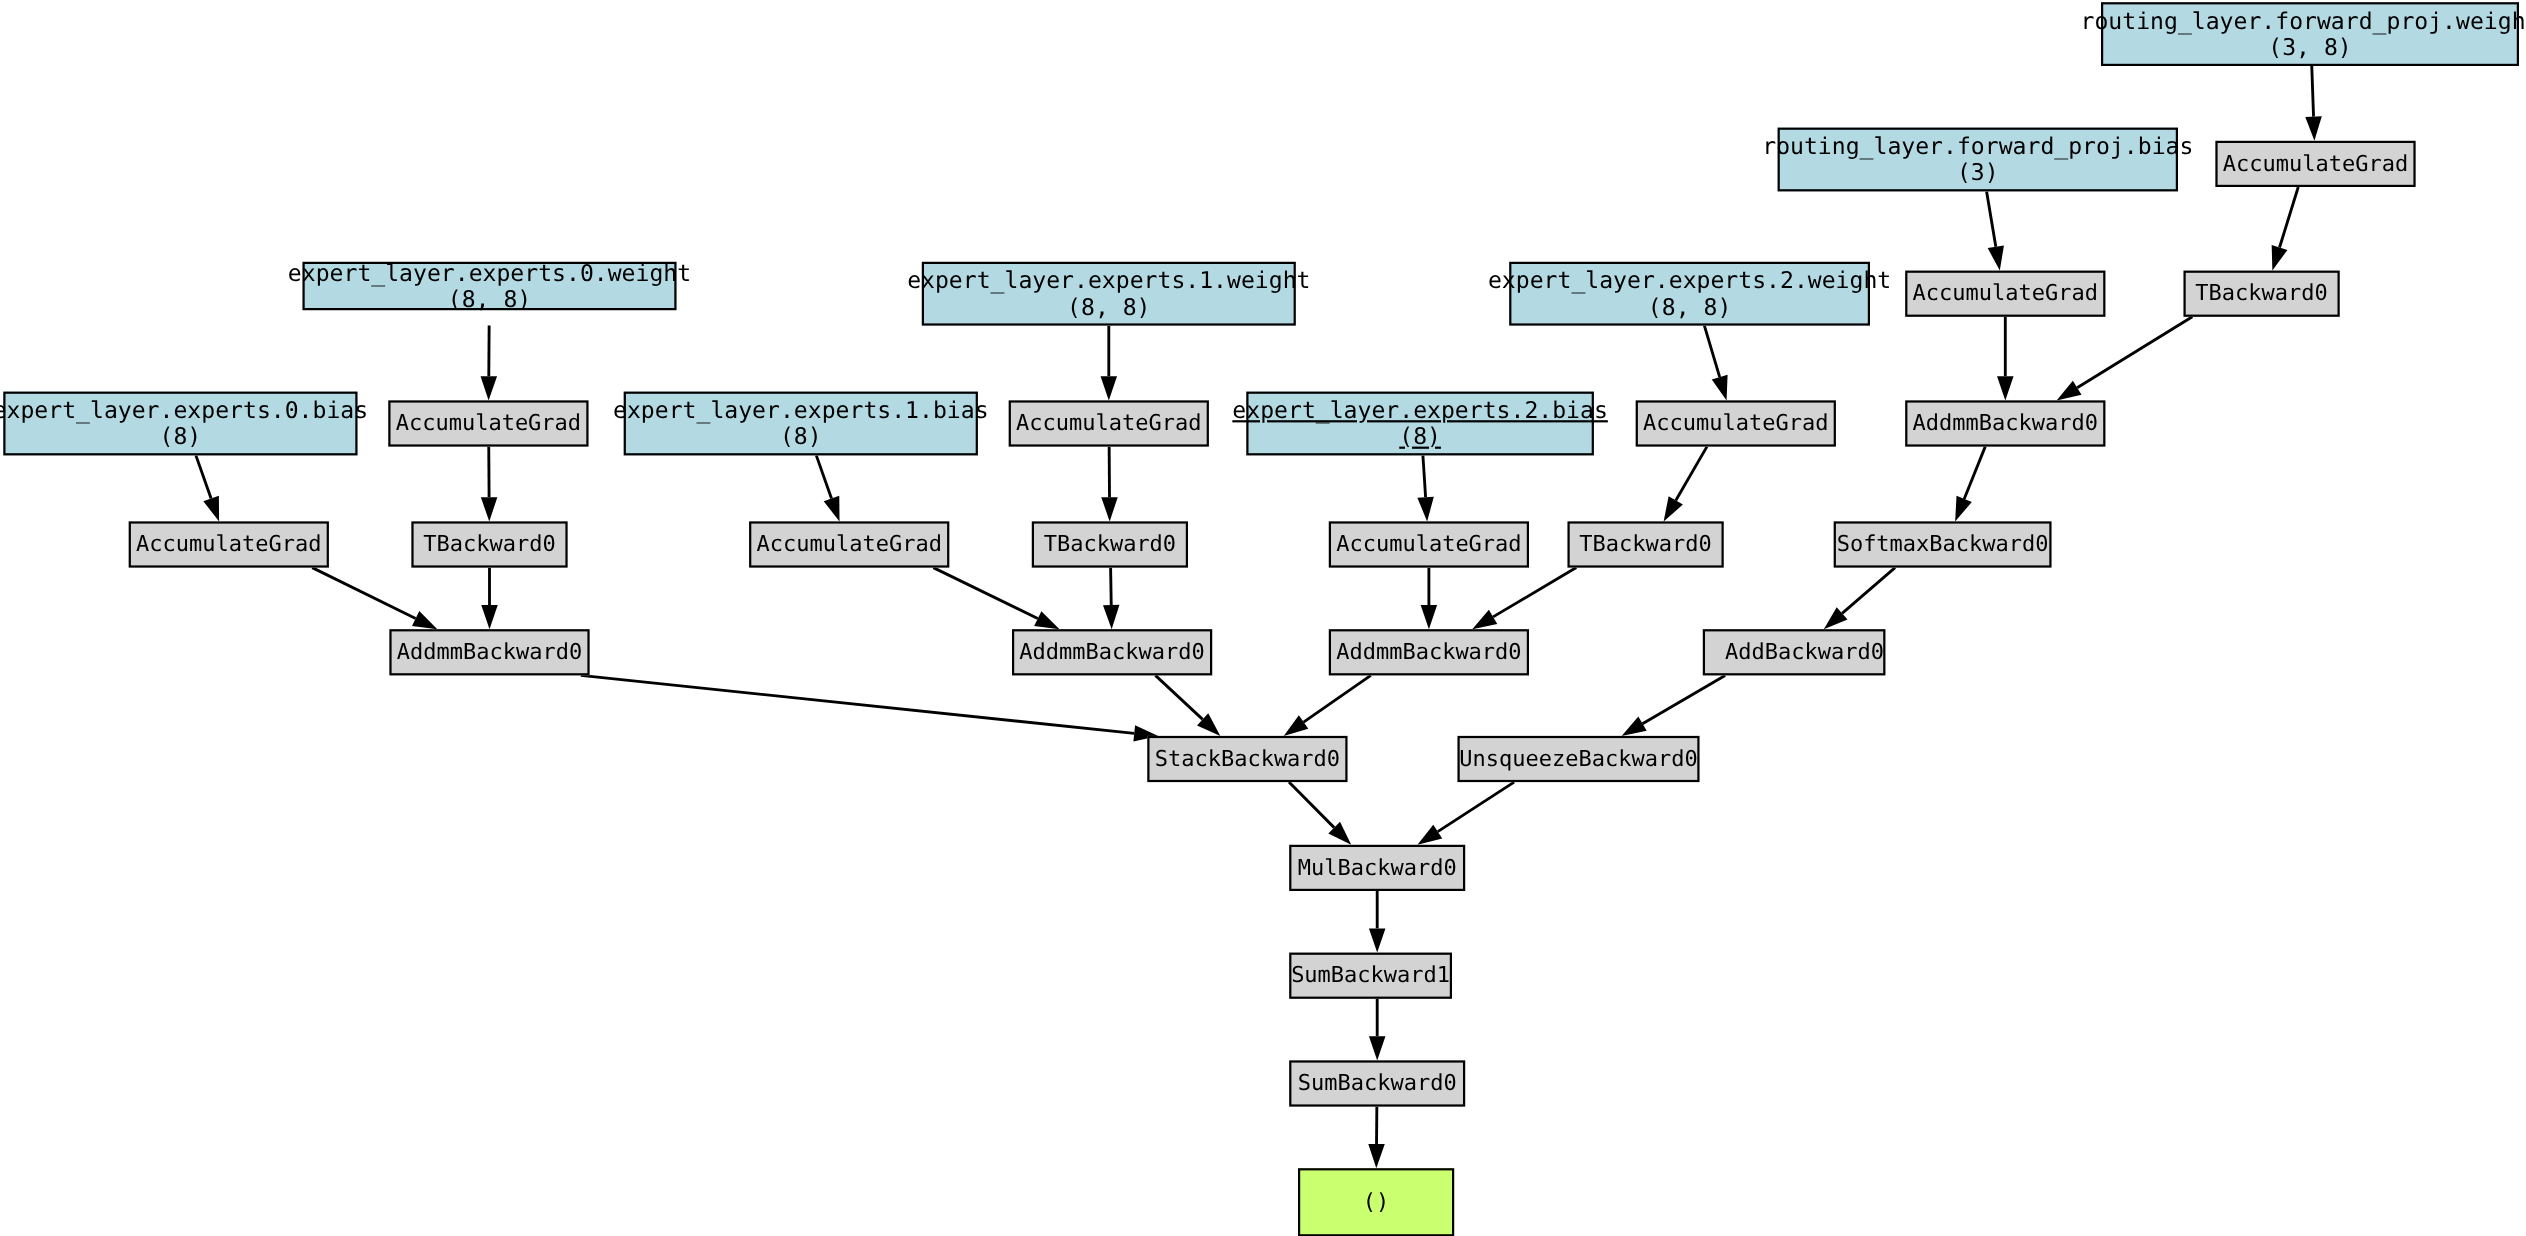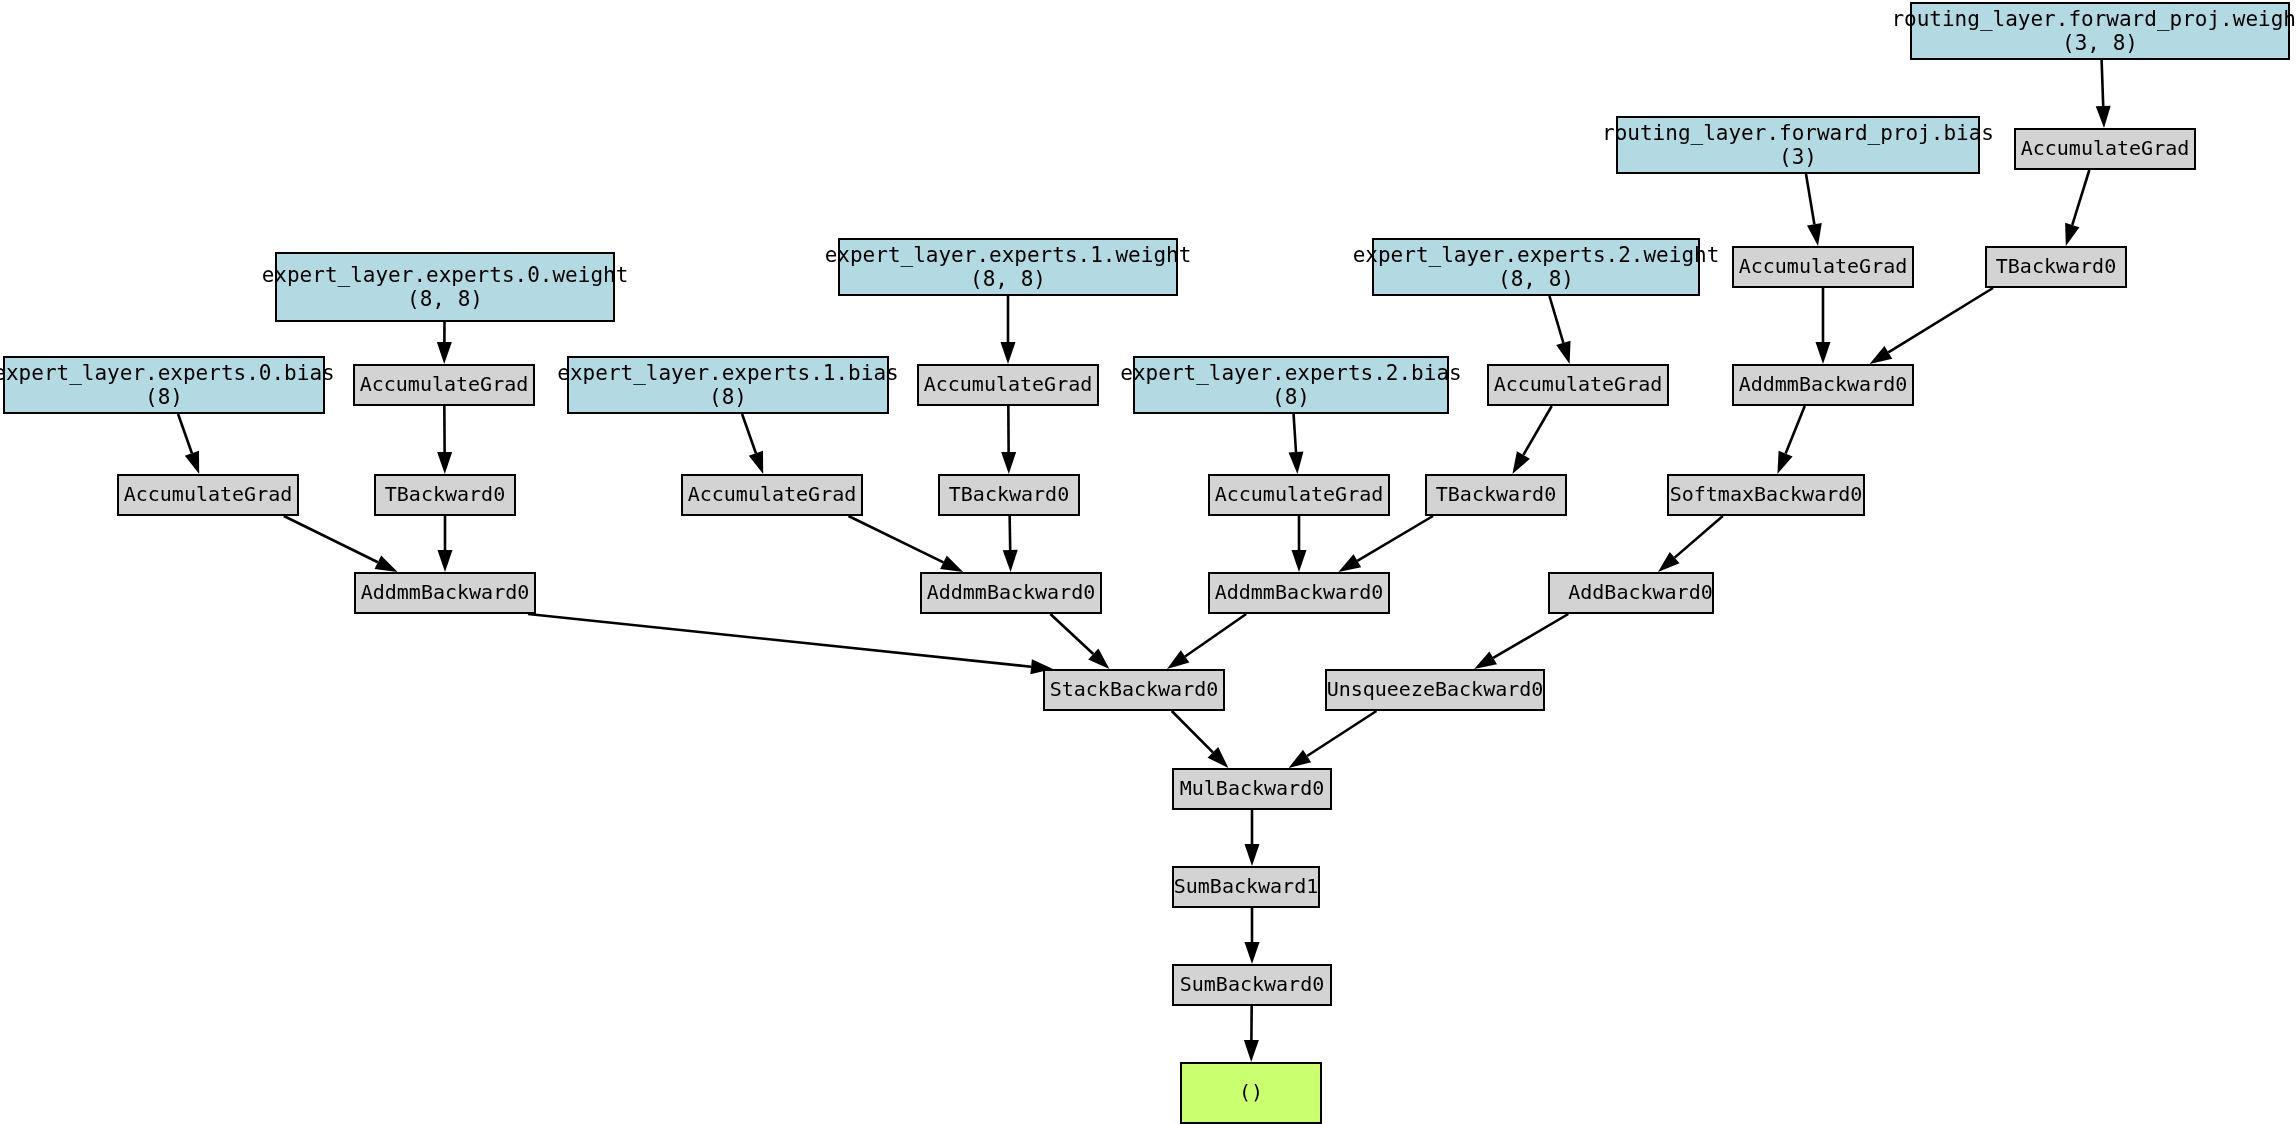--- a/index.html
+++ b/index.html
@@ -193,26 +193,26 @@
         <line class="edge-path" x1="1251.68" y1="1006.00" x2="1251.39" y2="1040.00" stroke-width="2.6"></line>
         <polygon class="arrow-head" points="1251.20,1062.00 1243.89,1039.94 1258.89,1040.07"></polygon>
       </g>
     </svg>
   <div id="node-layer">
       <div class="node node-param" style="left: 1910px; top: 2px; width: 380px; height: 58px;"><span class="line1">routing_layer.forward_proj.weight</span><span class="line2">(3, 8)</span></div>
       <div class="node node-op" style="left: 2014px; top: 128px; width: 182px; height: 42px;"><span class="line1">AccumulateGrad</span></div>
       <div class="node node-param" style="left: 1616px; top: 116px; width: 364px; height: 58px;"><span class="line1">routing_layer.forward_proj.bias</span><span class="line2">(3)</span></div>
       <div class="node node-op" style="left: 1732px; top: 246px; width: 182px; height: 42px;"><span class="line1">AccumulateGrad</span></div>
       <div class="node node-op" style="left: 1985px; top: 246px; width: 142px; height: 42px;"><span class="line1">TBackward0</span></div>
-      <div class="node node-param" style="left: 275px; top: 252px; width: 340px; height: 70px;"><span class="line1">expert_layer.experts.0.weight</span><span class="line2">(8, 8)</span></div>
+      <div class="node node-param" style="left: 275px; top: 238px; width: 340px; height: 44px;"><span class="line1">expert_layer.experts.0.weight</span><span class="line2">(8, 8)</span></div>
       <div class="node node-param" style="left: 838px; top: 238px; width: 340px; height: 58px;"><span class="line1">expert_layer.experts.1.weight</span><span class="line2">(8, 8)</span></div>
       <div class="node node-param" style="left: 1372px; top: 238px; width: 328px; height: 58px;"><span class="line1">expert_layer.experts.2.weight</span><span class="line2">(8, 8)</span></div>
       <div class="node node-param" style="left: 3px; top: 356px; width: 322px; height: 58px;"><span class="line1">expert_layer.experts.0.bias</span><span class="line2">(8)</span></div>
       <div class="node node-param" style="left: 567px; top: 356px; width: 322px; height: 58px; justify-content: center;"><span class="line1">expert_layer.experts.1.bias</span><span class="line2">(8)</span></div>
-      <div class="node node-param" style="left: 1133px; top: 356px; width: 316px; height: 58px;"><span class="line1">expert_layer.experts.2.bias</span><span class="line2">(8)</span></div>
+      <div class="node node-param" style="left: 1133px; top: 356px; width: 316px; height: 58px; text-decoration: underline;"><span class="line1">expert_layer.experts.2.bias</span><span class="line2">(8)</span></div>
       <div class="node node-op" style="left: 353px; top: 364px; width: 182px; height: 42px;"><span class="line1">AccumulateGrad</span></div>
       <div class="node node-op" style="left: 917px; top: 364px; width: 182px; height: 42px;"><span class="line1">AccumulateGrad</span></div>
       <div class="node node-op" style="left: 1487px; top: 364px; width: 182px; height: 42px;"><span class="line1">AccumulateGrad</span></div>
       <div class="node node-op" style="left: 1732px; top: 364px; width: 182px; height: 42px;"><span class="line1">AddmmBackward0</span></div>
       <div class="node node-op" style="left: 117px; top: 474px; width: 182px; height: 42px;"><span class="line1">AccumulateGrad</span></div>
       <div class="node node-op" style="left: 374px; top: 474px; width: 142px; height: 42px;"><span class="line1">TBackward0</span></div>
       <div class="node node-op" style="left: 681px; top: 474px; width: 182px; height: 42px;"><span class="line1">AccumulateGrad</span></div>
       <div class="node node-op" style="left: 938px; top: 474px; width: 142px; height: 42px;"><span class="line1">TBackward0</span></div>
       <div class="node node-op" style="left: 1208px; top: 474px; width: 182px; height: 42px;"><span class="line1">AccumulateGrad</span></div>
       <div class="node node-op" style="left: 1425px; top: 474px; width: 142px; height: 42px;"><span class="line1">TBackward0</span></div>

